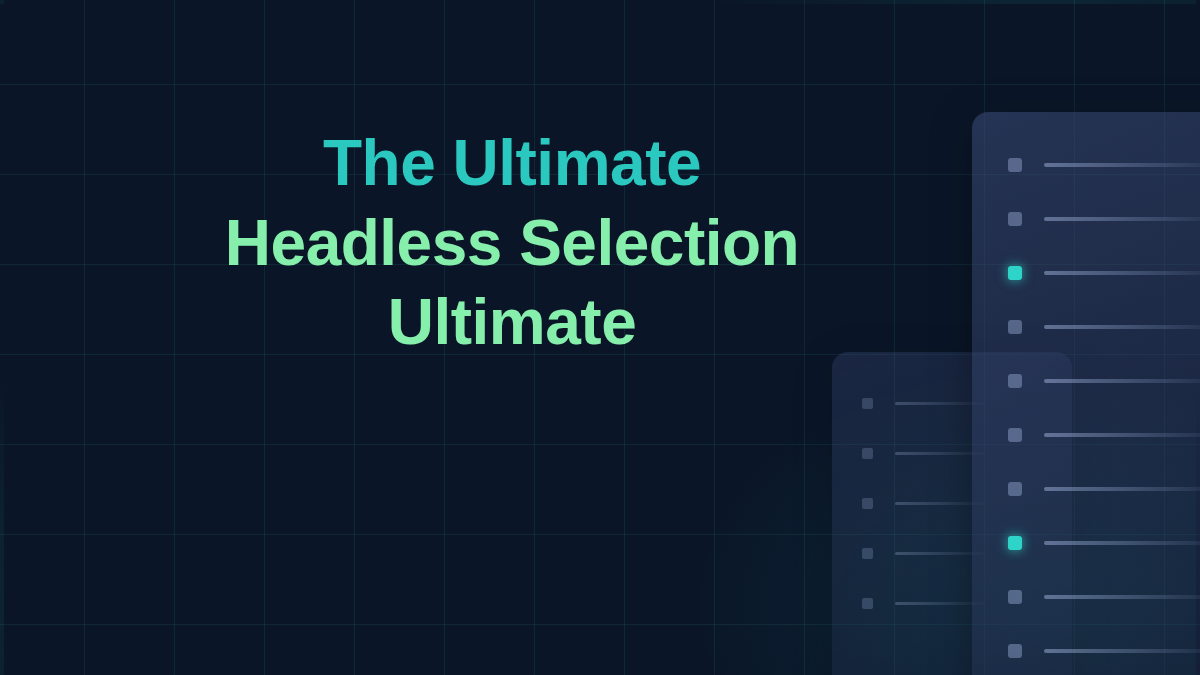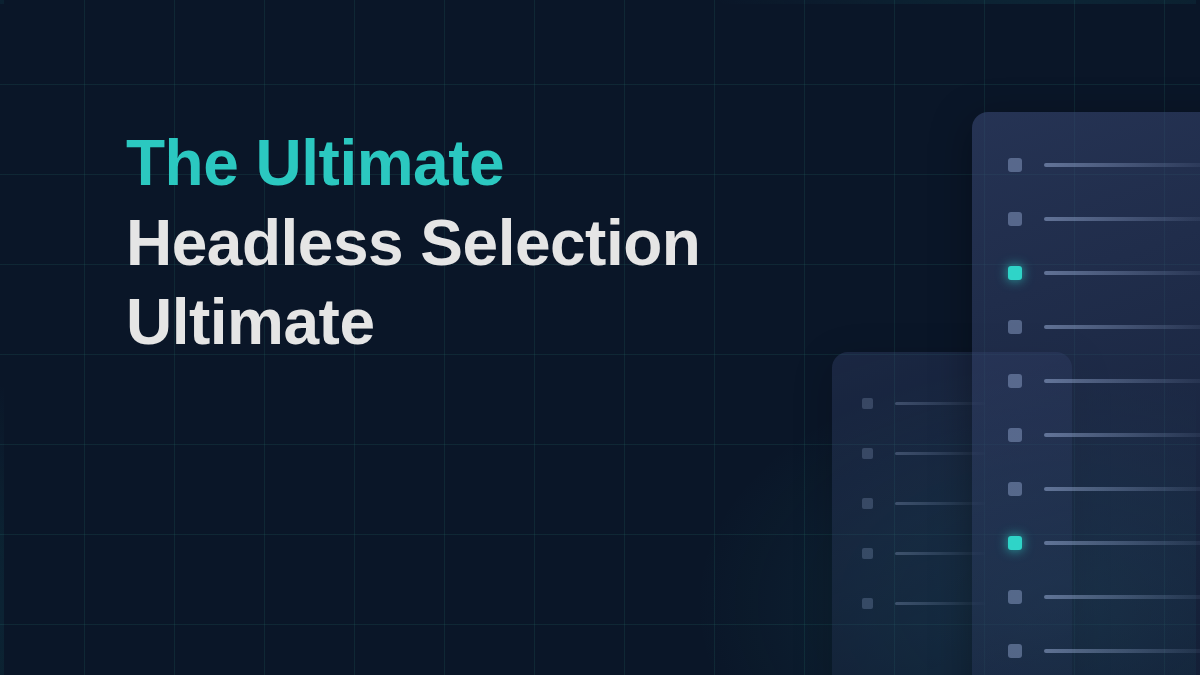--- a/index.html
+++ b/index.html
@@ -1,15 +1,15 @@
 <!DOCTYPE html>
 <html><head>
 <meta charset="utf-8">
 <style>
-  * { margin: 4px; padding: 0; box-sizing: border-box; }
+  * { margin: 4px; padding: 0; box-sizing: border-box; text-align: center; }
   body {
     width: 1200px;
     height: 675px;
     background: #0a1628;
     background-image:
       radial-gradient(ellipse 600px 400px at 1050px 600px, rgba(40,200,190,0.12) 0%, transparent 60%),
       linear-gradient(rgba(40,120,110,0.18) 1px, transparent 1px),
       linear-gradient(90deg, rgba(40,120,110,0.18) 1px, transparent 1px);
     background-size: auto, 90px 90px, 90px 90px;
     background-position: 0 0, -10px -10px, -10px -10px;
@@ -21,21 +21,21 @@
     position: absolute;
     left: 110px;
     top: 110px;
     width: 780px;
     font-weight: 600;
     font-size: 64px;
     line-height: 1.18;
     letter-spacing: -0.5px;
   }
   .headline .accent { color: #2bc8c0; display: block; }
-  .headline .main { color: #e5e5e5; display: block; }
+  .headline .main { color: #86efac; display: block; }
   .card {
     position: absolute;
     border-radius: 16px;
     background: linear-gradient(160deg, rgba(60,75,120,0.55) 0%, rgba(30,40,70,0.35) 100%);
     box-shadow: 0 10px 40px rgba(0,0,0,0.35);
   }
   .card-back {
     width: 240px;
     height: 420px;
     left: 820px;

